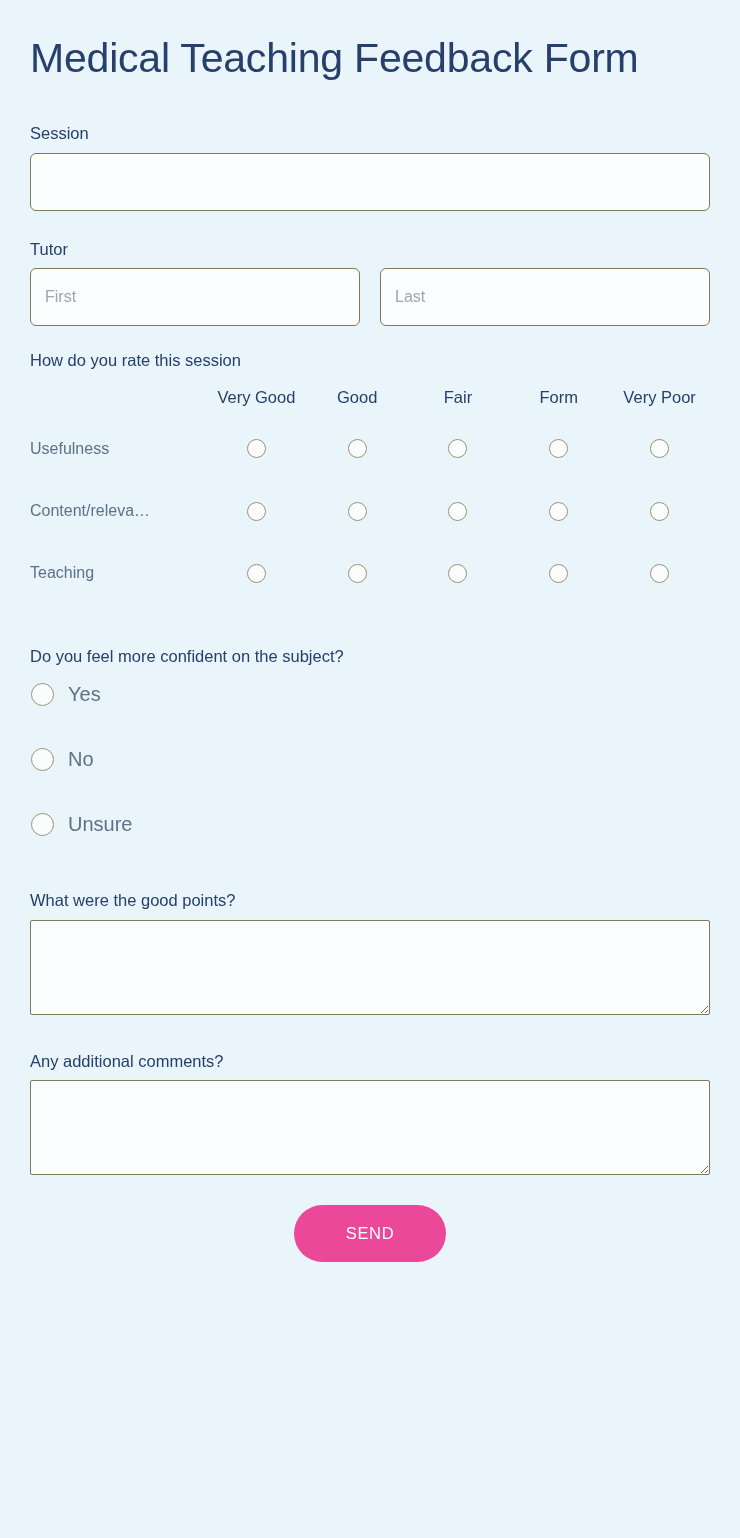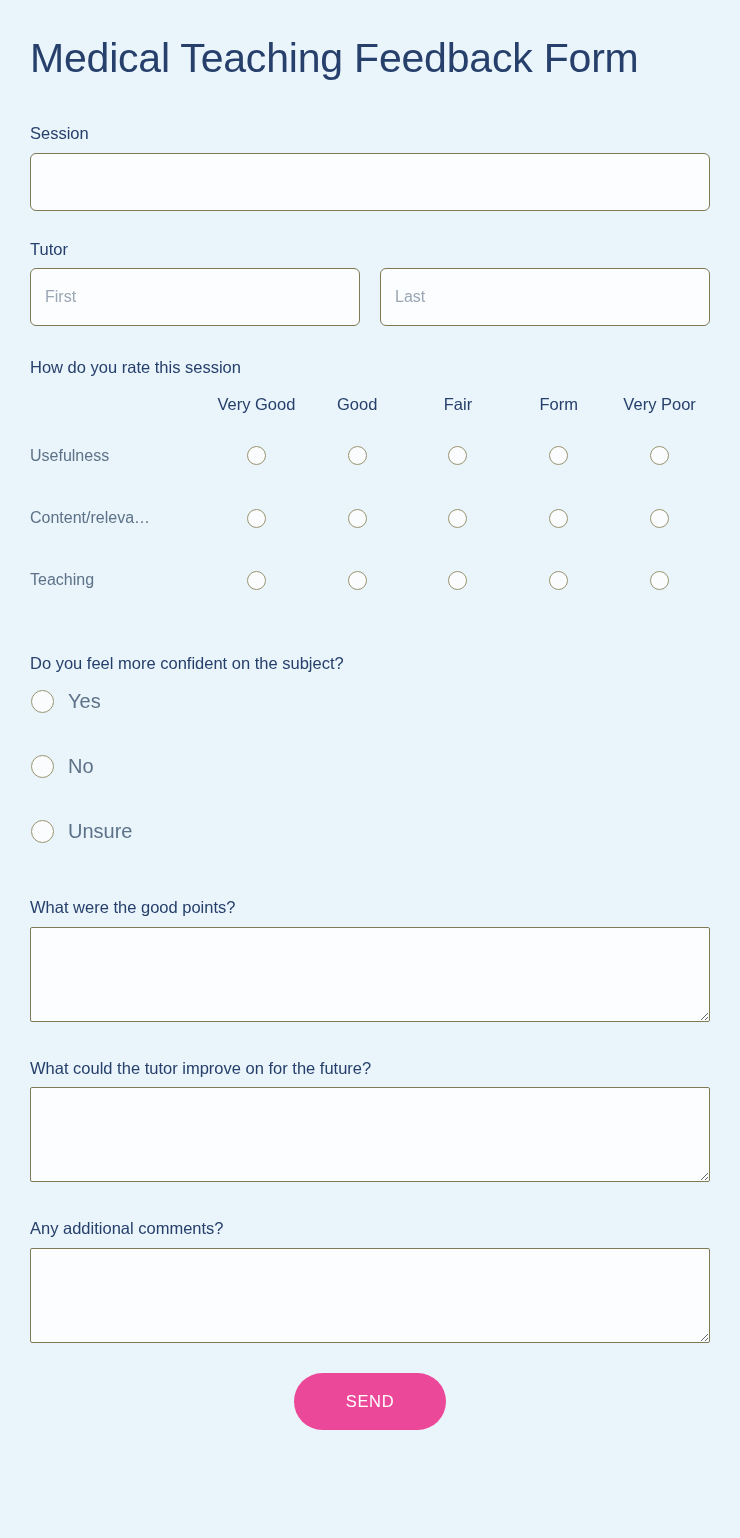--- a/index.html
+++ b/index.html
@@ -170,21 +170,21 @@
     color: #ffffff;
     font-family: "Liberation Sans", sans-serif;
     font-size: 16.5px;
     letter-spacing: 0.7px;
     cursor: pointer;
   }
 
   
   .gap-session   { margin-top: 42px; }
   .gap-tutor     { margin-top: 28px; }
-  .gap-matrix    { margin-top: 32px; }
+  .gap-matrix    { margin-top: 25px; }
   .gap-confident { margin-top: 42px; }
   .gap-good      { margin-top: 47px; }
   .gap-improve   { margin-top: 36px; }
   .gap-comments  { margin-top: 36px; }
 </style>
 </head>
 <body>
 
 <div class="page">
 
@@ -269,24 +269,20 @@
         <span class="radio-option-label">Unsure</span>
       </div>
     </div>
   </div>
 
   <div class="field gap-good">
     <label class="field-label">What were the good points?</label>
     <textarea class="textarea-box" placeholder="" style=""></textarea>
   </div>
 
-  <div class="field gap-improve">
-    <label class="field-label">What could the tutor improve on for the future?</label>
-    <textarea class="textarea-box" placeholder="" style=""></textarea>
-  </div>
 
   <div class="field gap-comments">
     <label class="field-label">Any additional comments?</label>
     <textarea class="textarea-box" placeholder="" style=""></textarea>
   </div>
 
   <div class="submit-wrap">
     <button class="send-button">SEND</button>
   </div>
 

